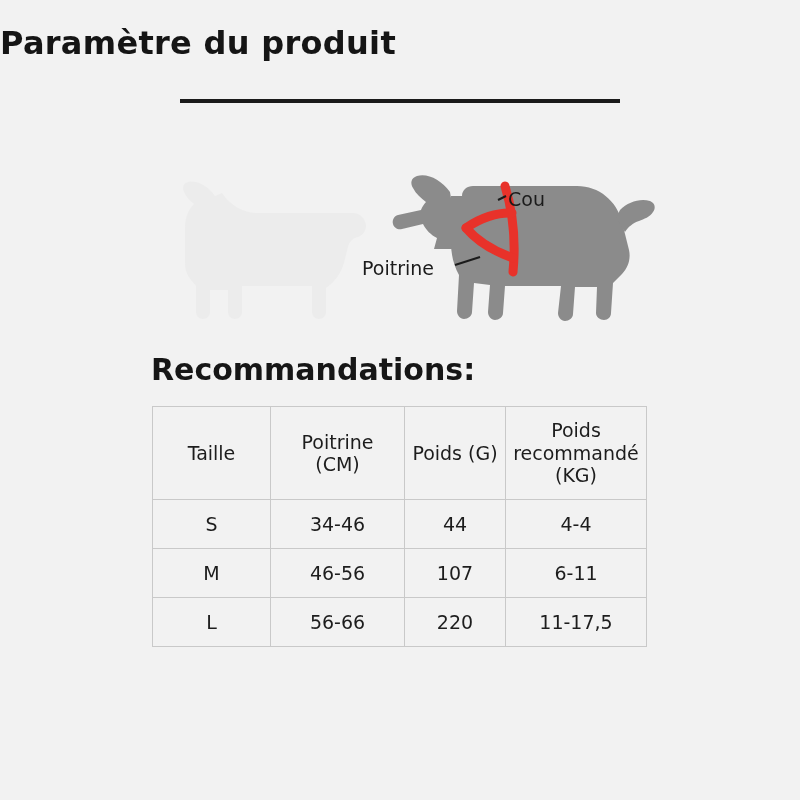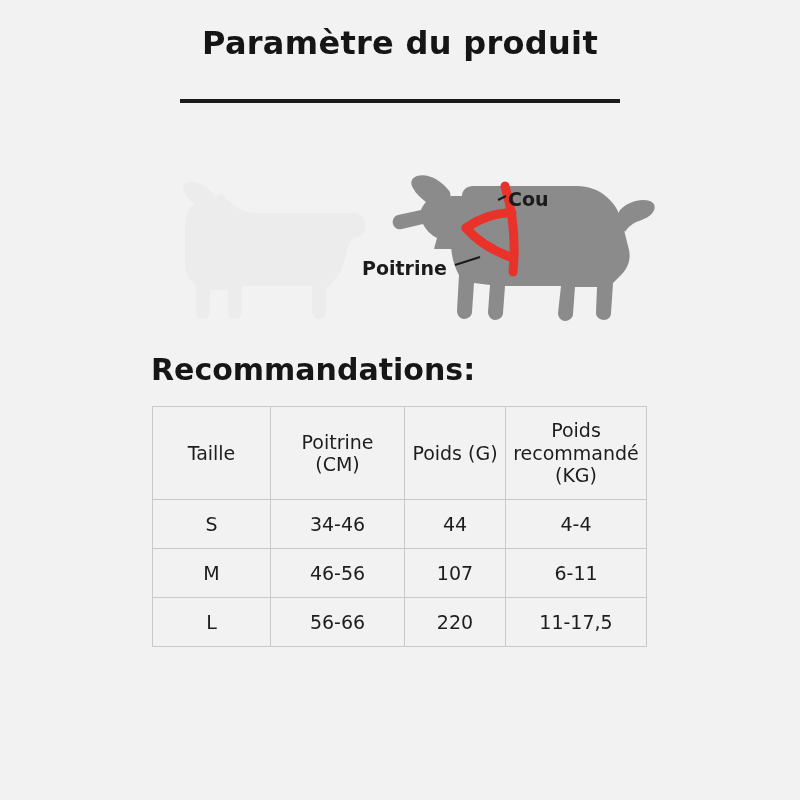--- a/index.html
+++ b/index.html
@@ -20,21 +20,20 @@
     height: 800px;
     box-sizing: border-box;
   }
 
   
   .title {
     position: absolute;
     top: 24px;
     left: 0;
     width: 800px;
-    text-align: center;
     font-size: 32px;
     font-weight: bold;
     letter-spacing: 0.3px;
     color: #151515;
   }
   .title-rule {
     position: absolute;
     top: 99px;
     left: 180px;
     width: 440px;
@@ -54,21 +53,20 @@
     position: absolute;
     left: 8px;
     top: 8px;
     opacity: 0.05;
   }
   .label {
     position: absolute;
     font-size: 19px;
     color: #1b1b1b;
     white-space: nowrap;
-    font-weight: bold;
   }
   .label-cou { left: 358px; top: 48px; }
   .label-poitrine { left: 212px; top: 117px; }
 
   
   .rec-heading {
     position: absolute;
     top: 352px;
     left: 151px;
     font-size: 30px;

